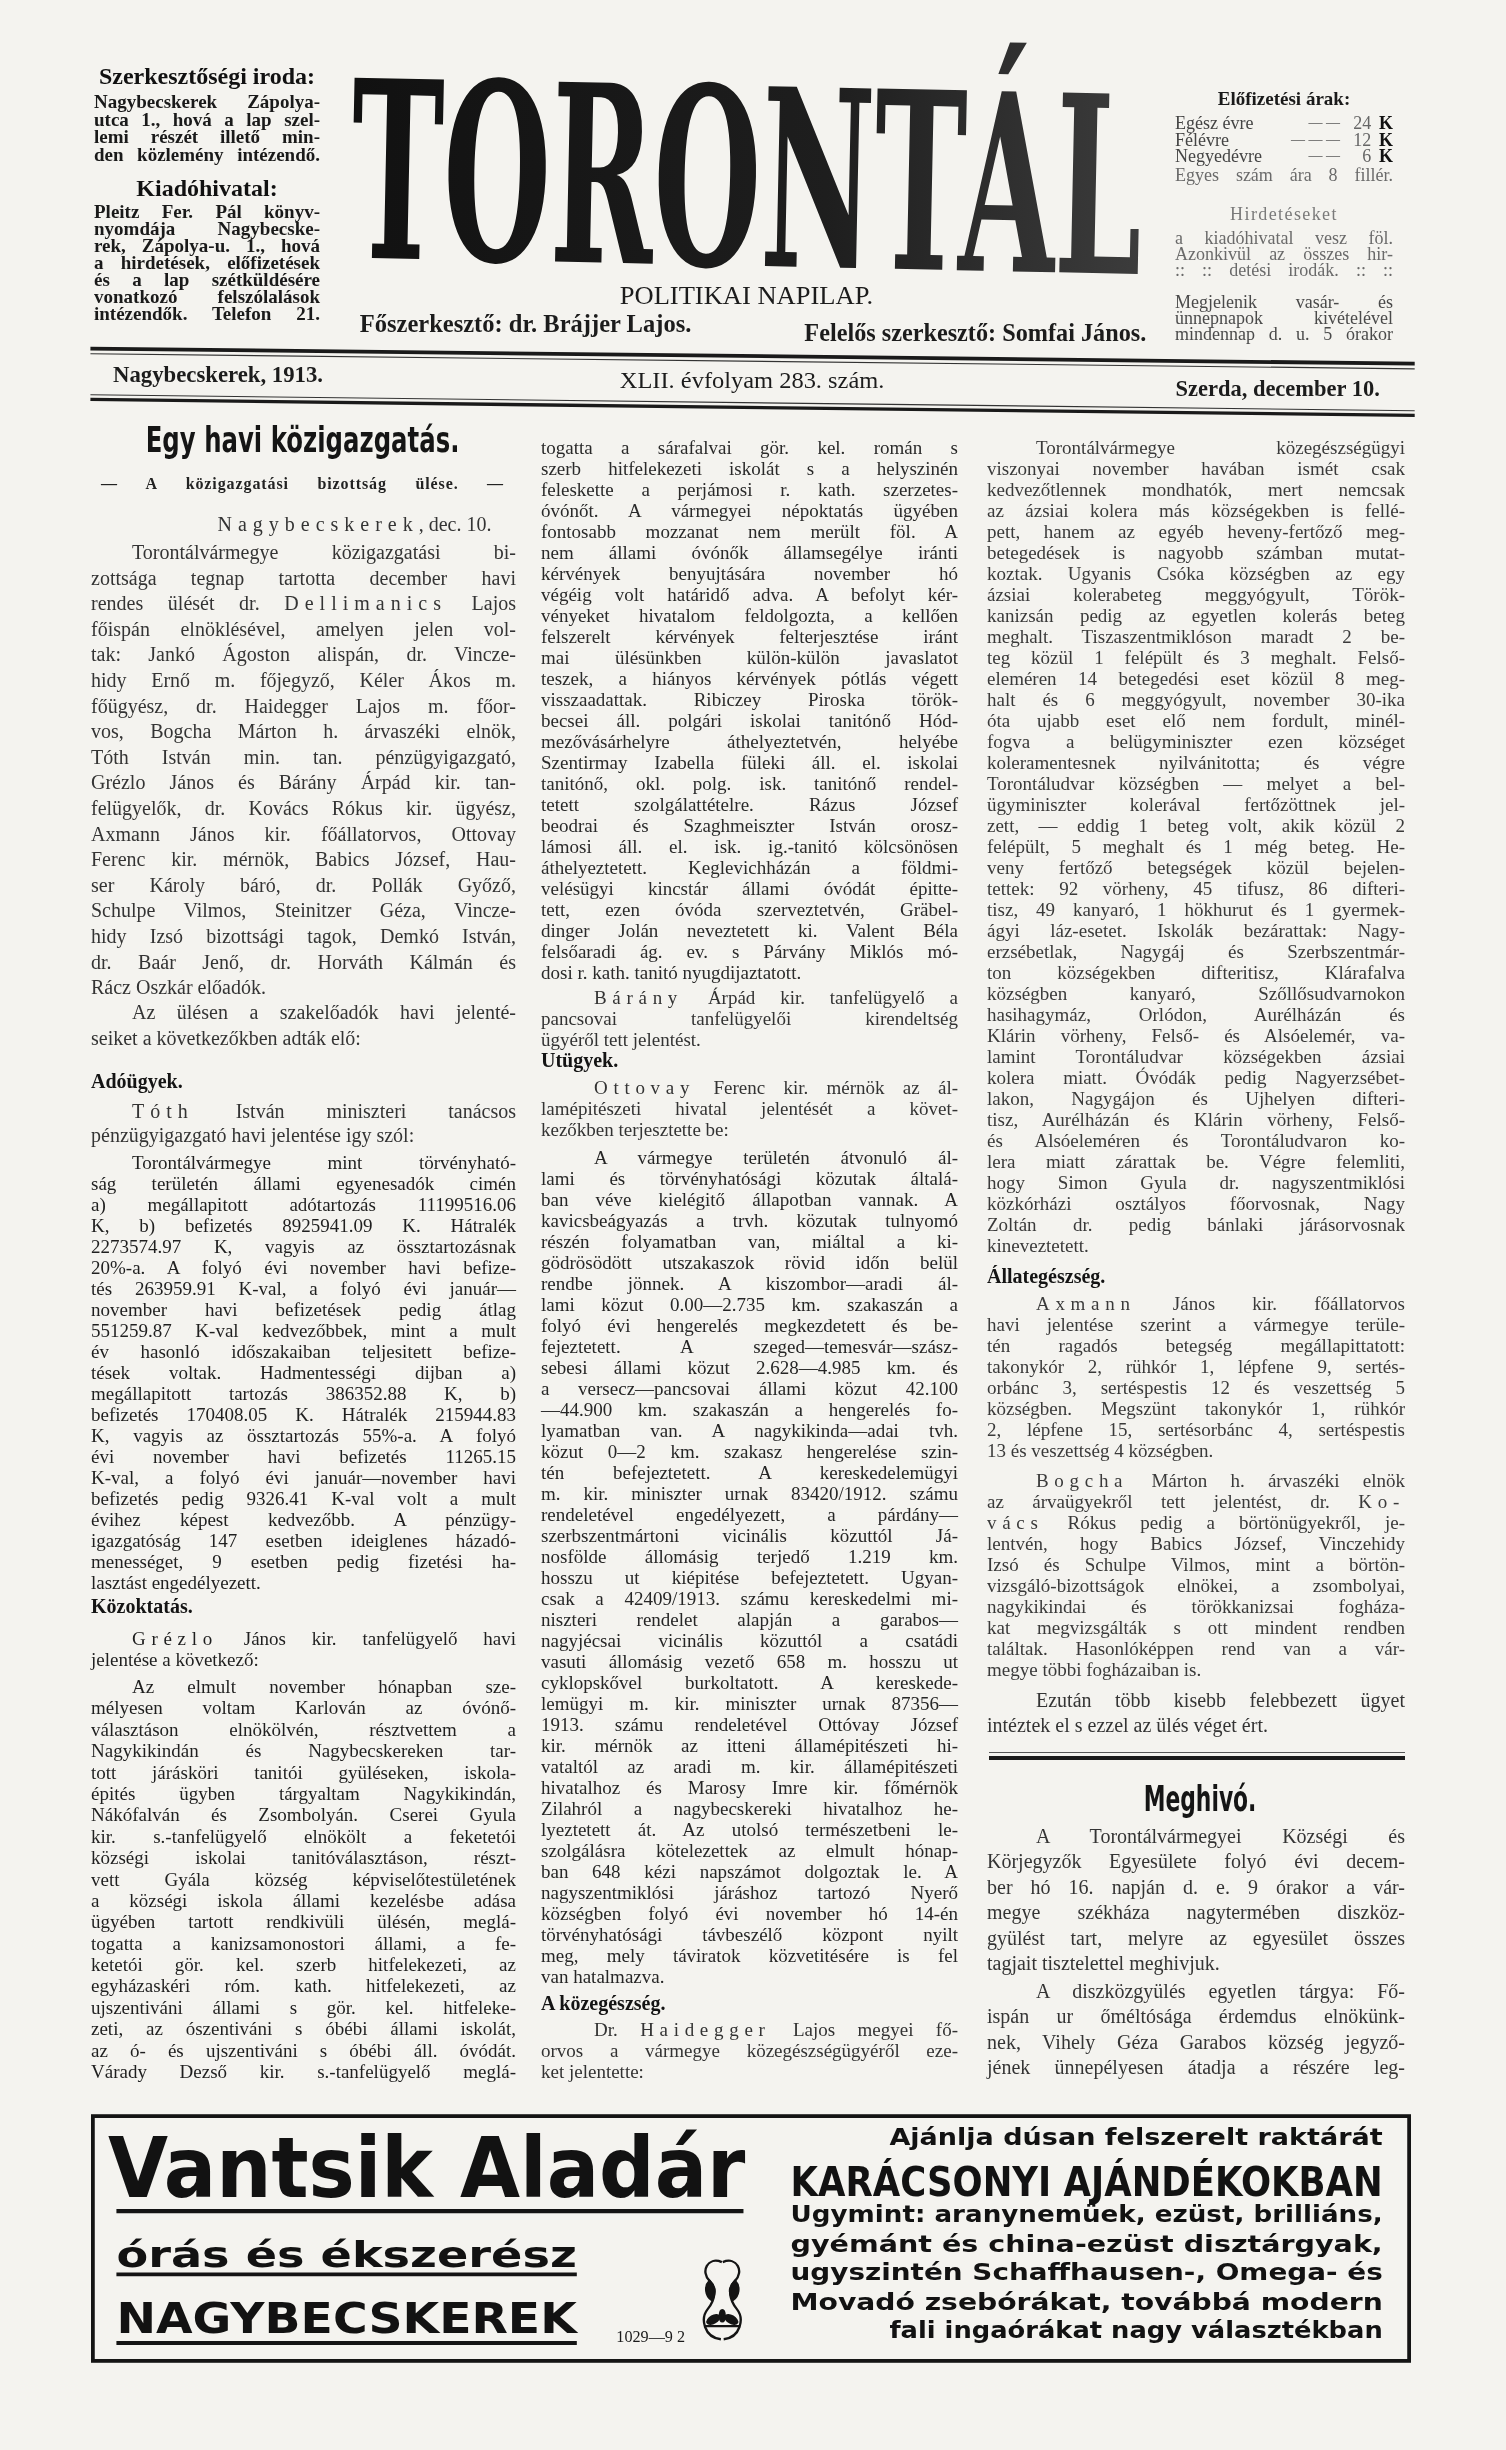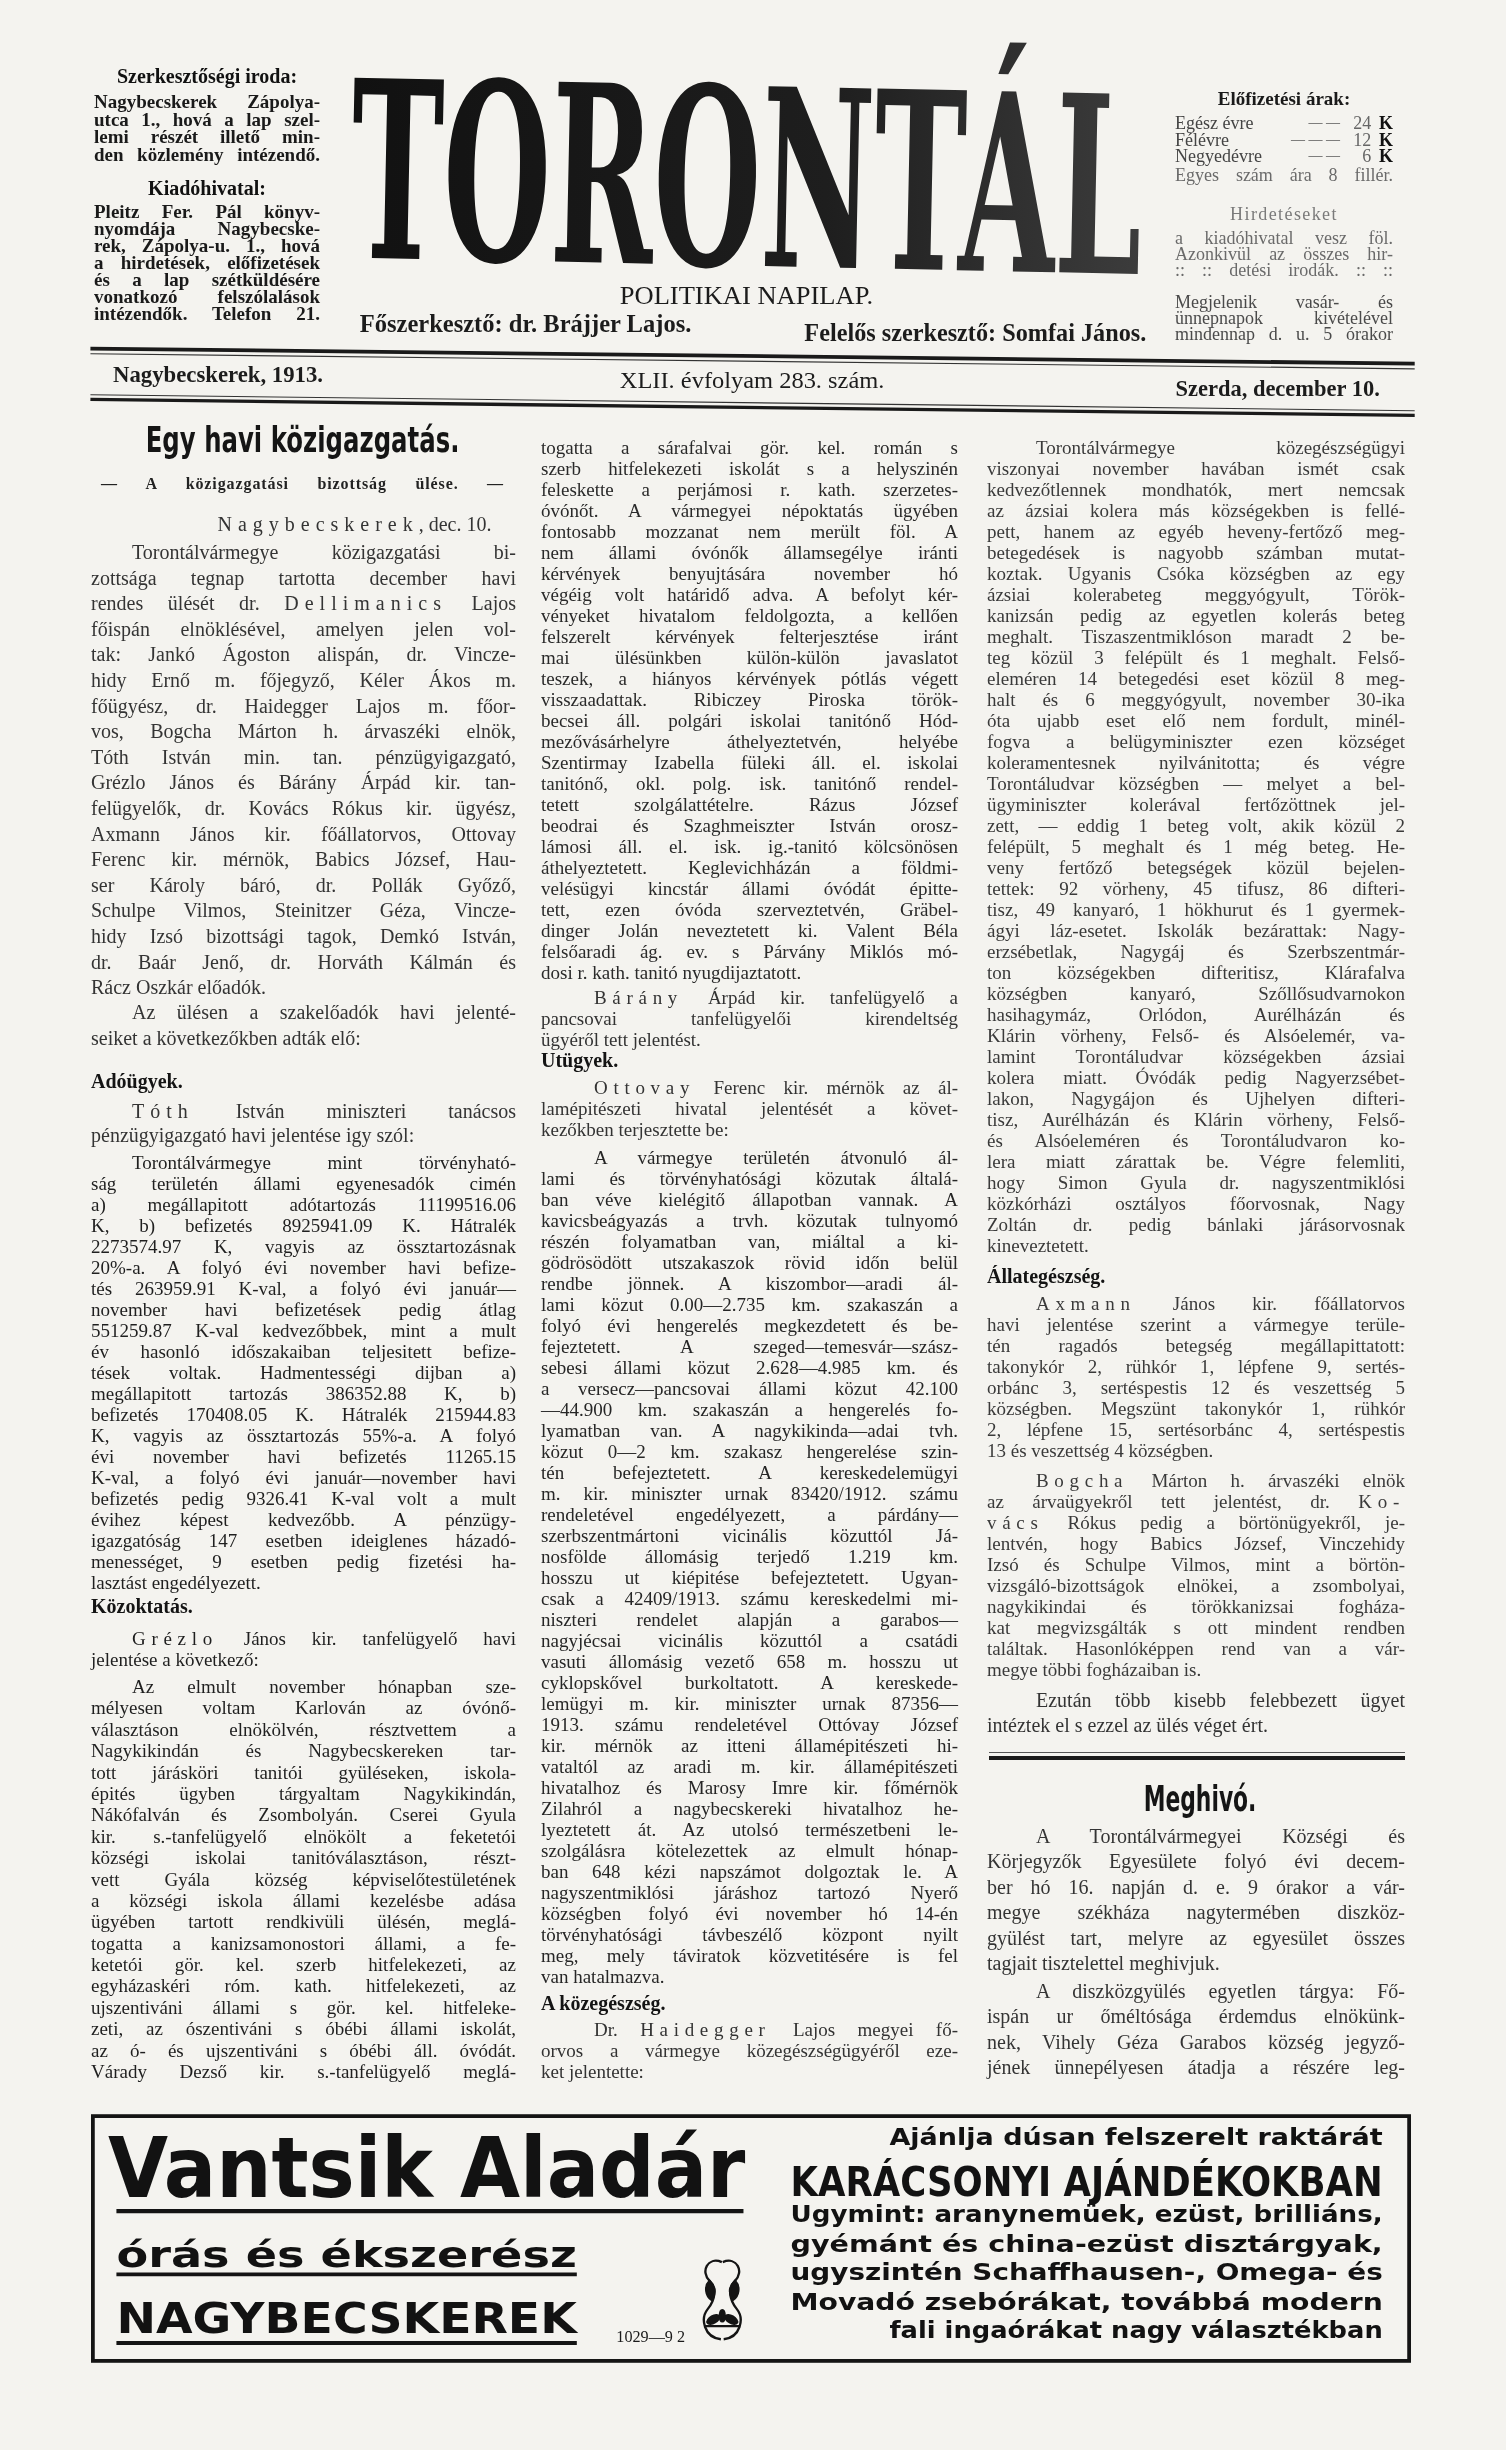--- a/index.html
+++ b/index.html
@@ -4,21 +4,21 @@
 <style>
 *{box-sizing:border-box}
 html,body{margin:0;padding:0;background:#f4f3ef}
 .page{position:relative;width:1507px;height:2450px;overflow:hidden;background:#f4f3ef;color:#1c1c1c;font-family:"Liberation Serif",serif}
 .hdr{position:absolute;left:0;top:0}
 .mast{font-family:"DejaVu Serif",serif;font-weight:bold}
 .hs{font-family:"Liberation Serif",serif;fill:#1c1c1c}
 .hs.b{font-weight:bold}
 .box{position:absolute}
 .tl{left:94px;width:226px}
-.tl-h{font-weight:bold;font-size:20px;height:19px;line-height:19px;text-align:center;color:#111}
+.tl-h{font-weight:bold;font-size:24px;height:19px;line-height:19px;text-align:center;color:#111}
 .tl-line{font-weight:bold;font-size:19px;text-align:justify;text-align-last:justify;color:#1a1a1a}
 .g1 .tl-line{height:17.6px;line-height:17.6px}
 .g2 .tl-line{height:17px;line-height:17px}
 .tr{left:1175px;width:218px}
 .tr-h{font-weight:bold;font-size:19px;height:19px;line-height:19px;text-align:center;color:#1a1a1a}
 .prow{position:relative;height:16.5px;line-height:16.5px;font-size:18px;color:#444}
 .pl{position:absolute;left:0;top:0}
 .pd{position:absolute;right:53px;top:0;font-size:14px;color:#555}
 .pa{position:absolute;right:21.7px;top:0;color:#666}
 .pu{position:absolute;right:0;top:0;font-weight:bold;color:#111}
@@ -302,21 +302,21 @@
       <div class="line first">Torontálvármegye közegészségügyi</div>
       <div class="line">viszonyai november havában ismét csak</div>
       <div class="line">kedvezőtlennek mondhatók, mert nemcsak</div>
       <div class="line">az ázsiai kolera más községekben is fellé-</div>
       <div class="line">pett, hanem az egyéb heveny-fertőző meg-</div>
       <div class="line">betegedések is nagyobb számban mutat-</div>
       <div class="line">koztak. Ugyanis Csóka községben az egy</div>
       <div class="line">ázsiai kolerabeteg meggyógyult, Török-</div>
       <div class="line">kanizsán pedig az egyetlen kolerás beteg</div>
       <div class="line">meghalt. Tiszaszentmiklóson maradt 2 be-</div>
-      <div class="line">teg közül 3 felépült és 1 meghalt. Felső-</div>
+      <div class="line">teg közül 1 felépült és 3 meghalt. Felső-</div>
       <div class="line">eleméren 14 betegedési eset közül 8 meg-</div>
       <div class="line">halt és 6 meggyógyult, november 30-ika</div>
       <div class="line">óta ujabb eset elő nem fordult, minél-</div>
       <div class="line">fogva a belügyminiszter ezen községet</div>
       <div class="line">koleramentesnek nyilvánitotta; és végre</div>
       <div class="line">Torontáludvar községben — melyet a bel-</div>
       <div class="line">ügyminiszter kolerával fertőzöttnek jel-</div>
       <div class="line">zett, — eddig 1 beteg volt, akik közül 2</div>
       <div class="line">felépült, 5 meghalt és 1 még beteg. He-</div>
       <div class="line">veny fertőző betegségek közül bejelen-</div>

